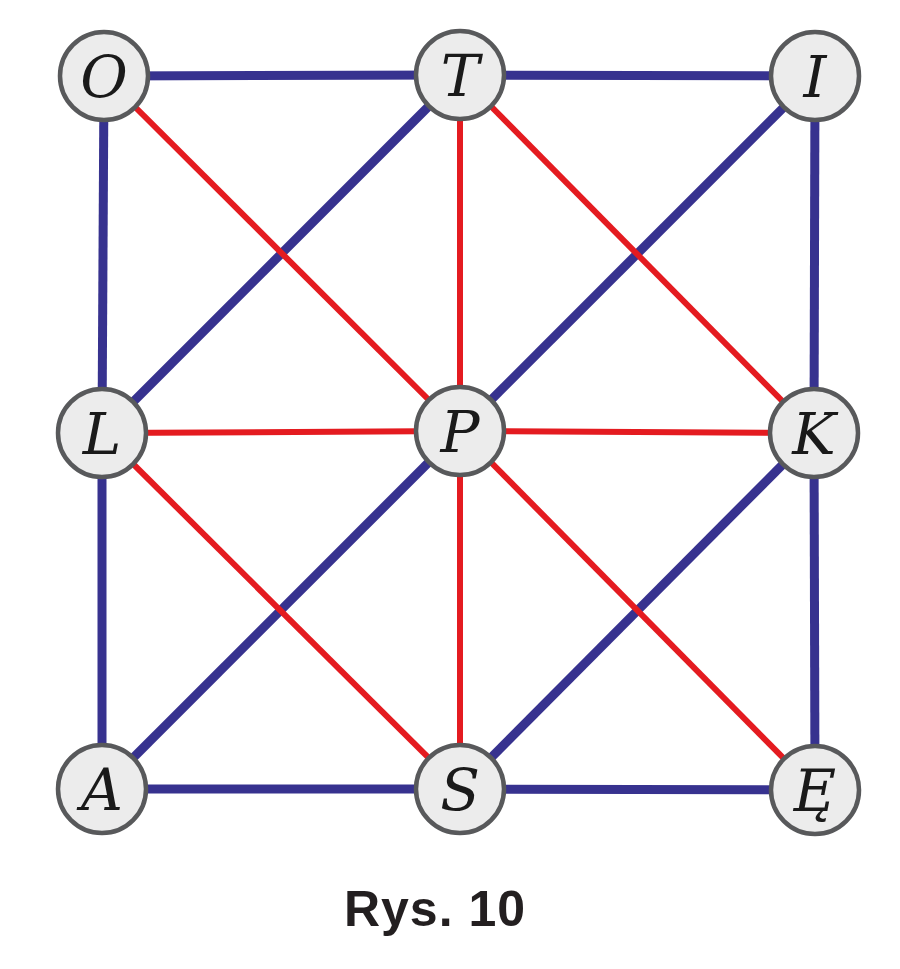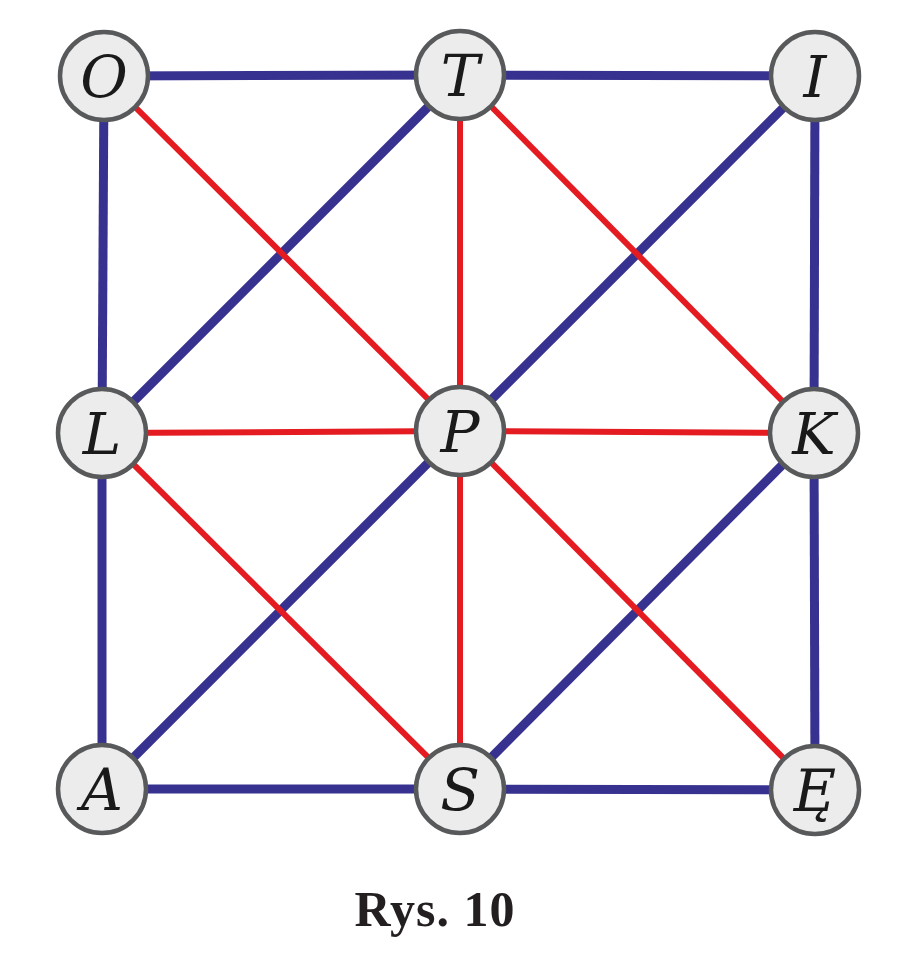--- a/index.html
+++ b/index.html
@@ -26,21 +26,21 @@
     font-family: "DejaVu Serif", serif;
     font-style: italic;
     font-weight: 500;
   }
   .figure-caption {
     position: absolute;
     left: 0;
     top: 880px;
     width: 870px;
     text-align: center;
-    font-family: Liberation Serif, serif;
+    font-family: Liberation Sans, sans-serif;
     font-weight: bold;
     font-size: 50px;
     color: #231f20;
     letter-spacing: 1px;
   }
 </style>
 </head>
 <body>
 
 <div class="figure-wrap">

